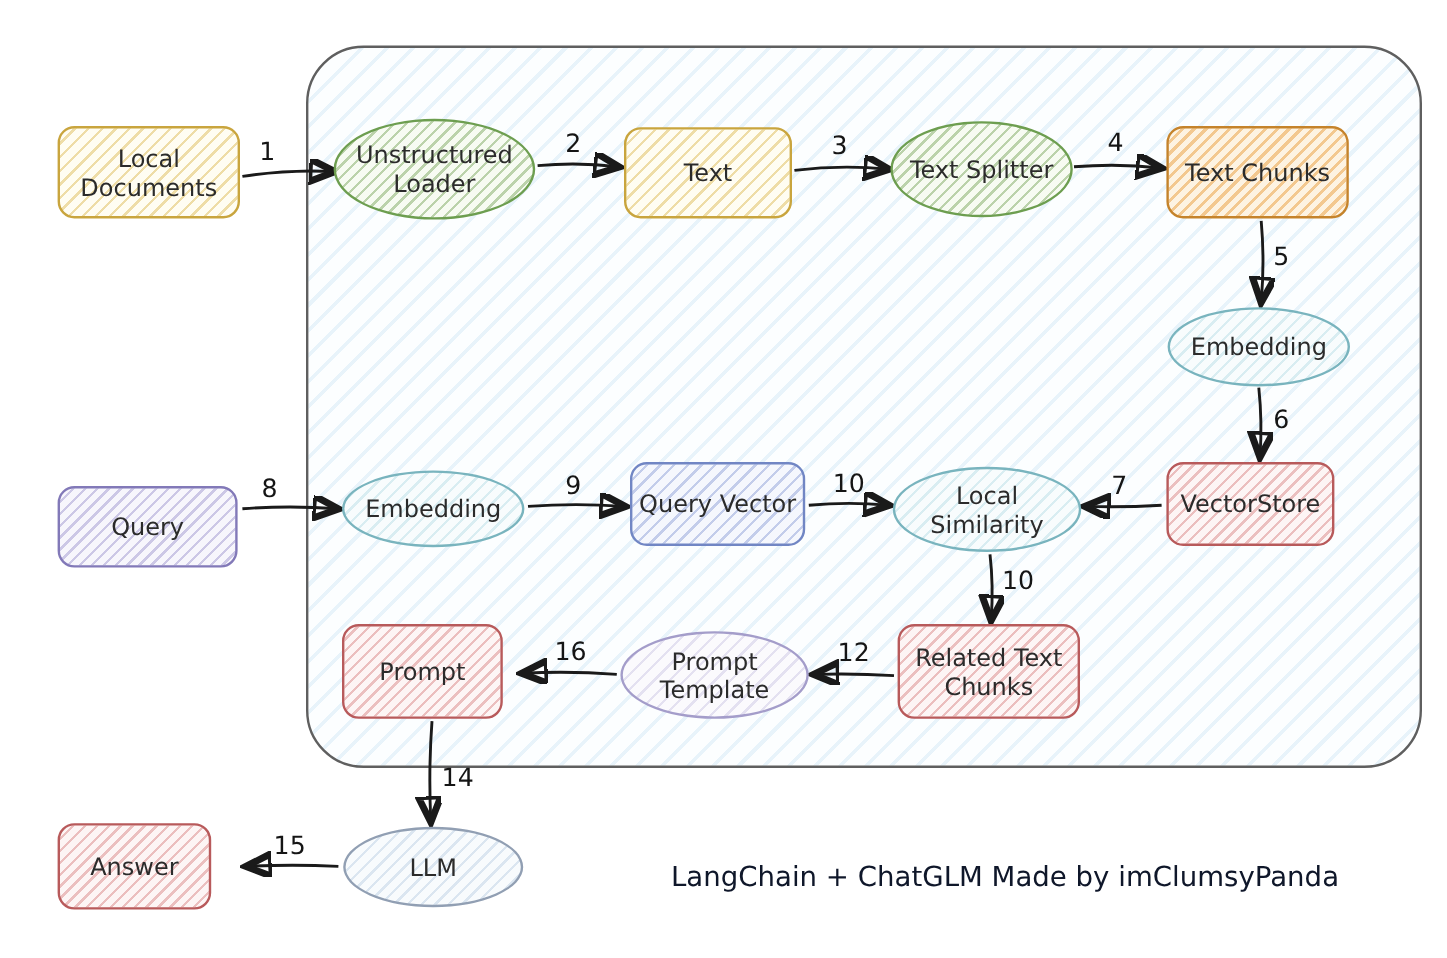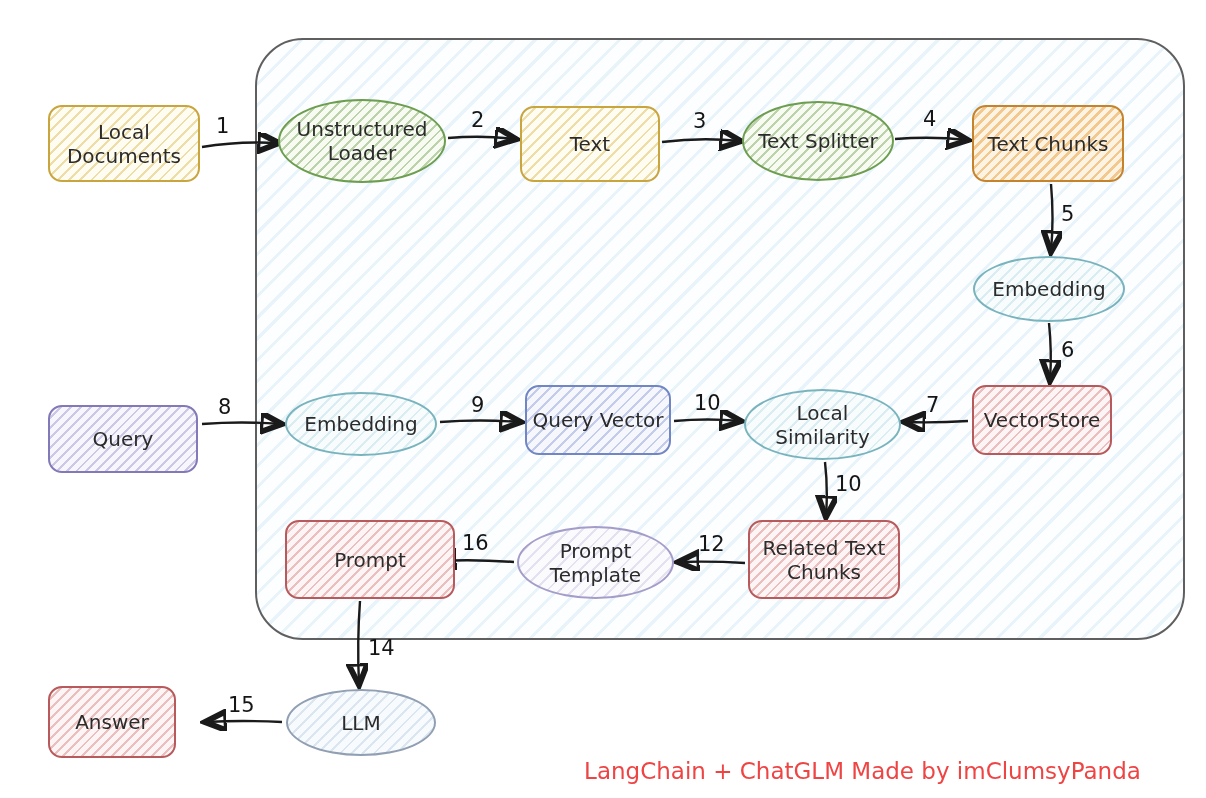--- a/index.html
+++ b/index.html
@@ -29,22 +29,22 @@
   .c-lavender{border-color:#a49dca;background:repeating-linear-gradient(135deg,rgba(185,178,218,.35) 0 2px,transparent 2px 9px),#fbfafd;}
   .c-greyblue{border-color:#919fb3;background:repeating-linear-gradient(135deg,rgba(175,198,222,.4) 0 2px,transparent 2px 8px),#f8fbfd;}
   .arrows{position:absolute;left:0;top:0;pointer-events:none;}
   .arrows path{stroke:#1a1a1a;stroke-width:2.4;fill:none;}
   .edge-label{position:absolute;font-size:21px;color:#151515;}
   .container-title{
     position:absolute;left:985px;top:574px;width:190px;text-align:center;
     font-size:30px;font-weight:500;color:#1b1b1b;letter-spacing:.5px;
   }
   .caption{
-    position:absolute;left:555px;top:718px;width:615px;text-align:center;
-    font-size:23px;color:#ef4444;margin-top:40px;
+    position:absolute;left:530px;top:718px;width:615px;text-align:center;
+    font-size:23px;color:#0f172a;
   }
 </style>
 </head>
 <body>
 
 <div class="canvas">
 
   <div class="container-box"></div>
 
   <svg class="arrows" width="1206" height="798">
@@ -102,21 +102,21 @@
   </div>
   <div class="node ellipse c-teal" style="left:744px;top:389px;width:157px;height:71px">
     <span>Local Similarity</span>
   </div>
   <div class="node ellipse c-lavender" style="left:517px;top:526px;width:157px;height:73px">
     <span>Prompt Template</span>
   </div>
   <div class="node rect c-red" style="left:748px;top:520px;width:152px;height:79px">
     <span>Related Text Chunks</span>
   </div>
-  <div class="node rect c-red" style="left:285px;top:520px;width:170px;height:79px">
+  <div class="node rect c-red" style="left:285px;top:520px;width:134px;height:79px">
     <span>Prompt</span>
   </div>
   <div class="node ellipse c-greyblue" style="left:286px;top:689px;width:150px;height:67px">
     <span>LLM</span>
   </div>
   <div class="node rect c-red" style="left:48px;top:686px;width:128px;height:72px">
     <span>Answer</span>
   </div>
 
   <div class="edge-label" style="left:216px;top:114px">1</div>

